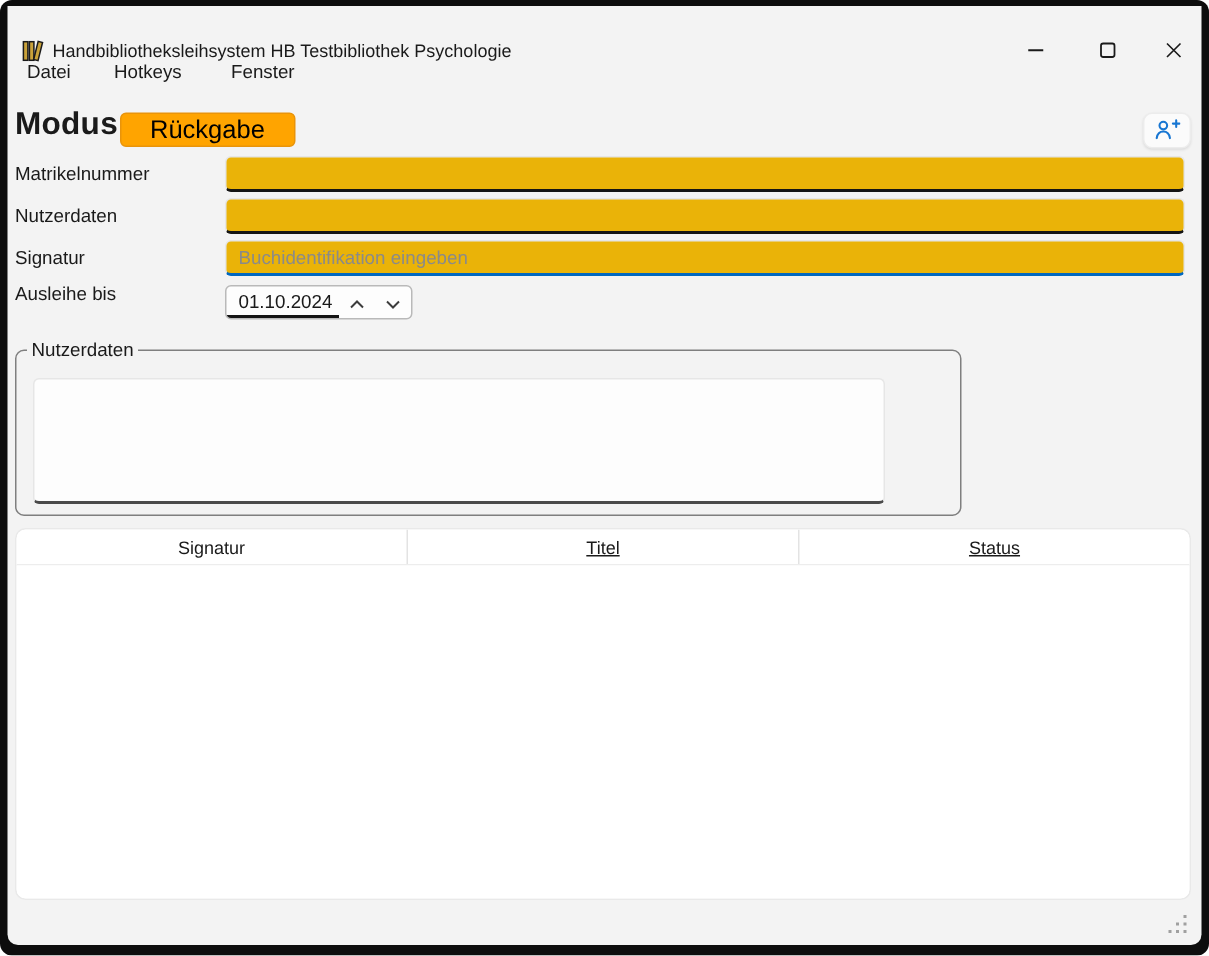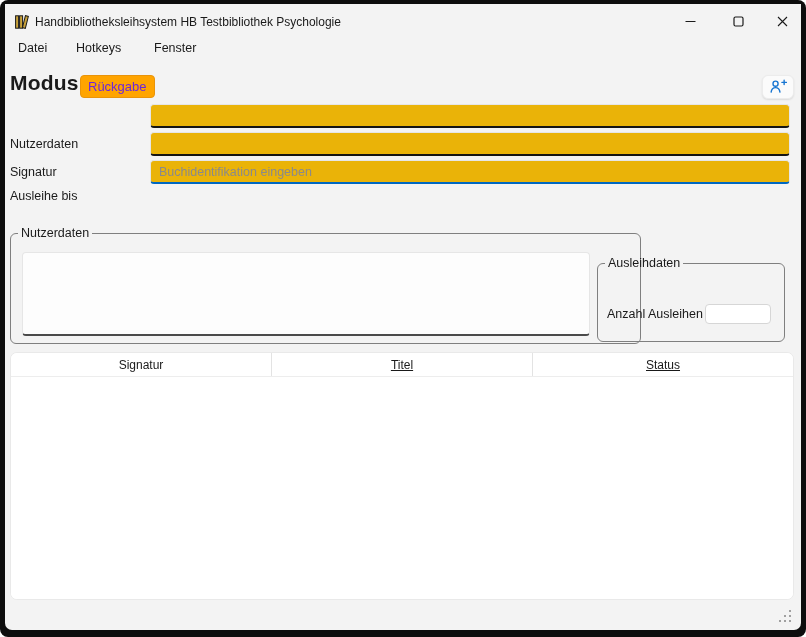--- a/index.html
+++ b/index.html
@@ -5,40 +5,40 @@
   * { margin:0; padding:0; box-sizing:border-box; }
   html,body { background:#ffffff; }
   body { font-family:"Liberation Sans","DejaVu Sans",sans-serif; color:#1a1a1a; }
 
   .window { position:relative; width:806px; height:637px; background:#0d0d0d;
             border-radius:8px; overflow:hidden; }
   .inner  { position:absolute; left:5px; top:4px; width:796px; height:626px;
             background:#f3f3f3; border-radius:0 0 7px 7px; overflow:hidden; }
 
   
-  .titlebar { position:absolute; left:0; top:4px; width:100%; height:28px; }
+  .titlebar { position:absolute; left:0; top:16px; width:100%; height:28px; }
   .app-icon { position:absolute; left:9px; top:6px; width:16px; height:16px; }
   .win-title { position:absolute; left:30px; top:0; height:28px; line-height:28px;
                font-size:12px; white-space:nowrap; }
   .win-btn { position:absolute; top:0; width:34px; height:28px; display:flex;
              align-items:center; justify-content:center; background:transparent; border:none; }
   .win-btn.min { left:668px; } .win-btn.max { left:716px; } .win-btn.close { left:760px; }
 
   
   .menu-item { position:absolute; top:30px; height:28px; line-height:28px;
                font-size:12.5px; background:transparent; border:none;
                font-family:inherit; color:#1a1a1a; }
   .menu-datei { left:13px; } .menu-hotkeys { left:71px; } .menu-fenster { left:149px; }
 
   
   .modus { position:absolute; left:5px; top:64px; height:30px; line-height:30px;
            font-size:21px; font-weight:700; letter-spacing:.2px; }
-  .badge { position:absolute; left:75px; top:71px; height:23px; padding:0 7px;
+  .badge { position:absolute; left:75px; top:71px; height:23px; padding:0 19px;
            background:#FFA400; border:1px solid #E9940A; border-radius:4px;
-           font-size:13px; line-height:21px; color:#6d28d9; font-family:inherit; }
+           font-size:17px; line-height:21px; color:#000000; font-family:inherit; }
   .adduser { position:absolute; left:757px; top:71px; width:32px; height:24px;
              background:#fbfbfb; border:1px solid #ececec; border-radius:6px;
              box-shadow:0 1px 2px rgba(0,0,0,.10); display:flex; align-items:center;
              justify-content:center; }
 
   
   .flabel { position:absolute; left:5px; height:24px; line-height:24px; font-size:12.5px; }
   .lab-0 { top:100px; } .lab-1 { top:128px; } .lab-2 { top:156px; } .lab-3 { top:180px; }
   .tinput { position:absolute; left:145px; width:640px; height:24px; background:#eab308;
             border:1px solid #e6e6e6; border-bottom:2px solid #141414; border-radius:4px;
@@ -137,38 +137,51 @@
     <button class="adduser">
       <span>
         <svg width="18" height="16" viewBox="0 0 22 18" fill="none" stroke="#1876D2" stroke-width="1.7" stroke-linecap="round">
           <circle cx="8" cy="6.2" r="3.1"></circle>
           <path d="M2.6 16.4c.5-3.4 2.6-5.4 5.4-5.4s4.9 2 5.4 5.4"></path>
           <path d="M15.8 4.6h5.4 M18.5 1.9v5.4"></path>
         </svg>
       </span>
     </button>
 
+    <div class="flabel lab-0">Matrikelnummer</div>
     <input class="tinput inp-0" type="text" value="" style="">
 
     <div class="flabel lab-1">Nutzerdaten</div>
     <input class="tinput inp-1" type="text" value="" style="">
 
     <div class="flabel lab-2">Signatur</div>
     <input class="tinput inp-2" type="text" placeholder="Buchidentifikation eingeben" style="">
 
     <div class="flabel lab-3">Ausleihe bis</div>
+    <div class="spinner">
+      <input class="spin-value" type="text" value="01.10.2024" style="">
+      <button class="spin-btn">
+        <span>
+          <svg width="10" height="6" viewBox="0 0 10 6">
+              <path d="M1 5 L5 1 L9 5" fill="none" stroke="#3c3c3c" stroke-width="1.3"></path>
+            </svg>
+        </span>
+      </button>
+      <button class="spin-btn">
+        <span>
+          <svg width="10" height="6" viewBox="0 0 10 6">
+              <path d="M1 1 L5 5 L9 1" fill="none" stroke="#3c3c3c" stroke-width="1.3"></path>
+            </svg>
+        </span>
+      </button>
+    </div>
 
     <fieldset class="fs-nutzer">
       <legend>Nutzerdaten</legend>
       <textarea class="user-area" style=""></textarea>
-      <fieldset class="fs-ausleih">
-        <legend>Ausleihdaten</legend>
-        <div class="anzahl-label">Anzahl Ausleihen</div>
-        <input class="anzahl-input" type="text" value="" style="">
-      </fieldset>
     </fieldset>
 
     <div class="table">
       <div class="thead">
         <button class="th">Signatur</button>
         <button class="th">Titel</button>
         <button class="th">Status</button>
       </div>
       <div class="tbody"></div>
     </div>

